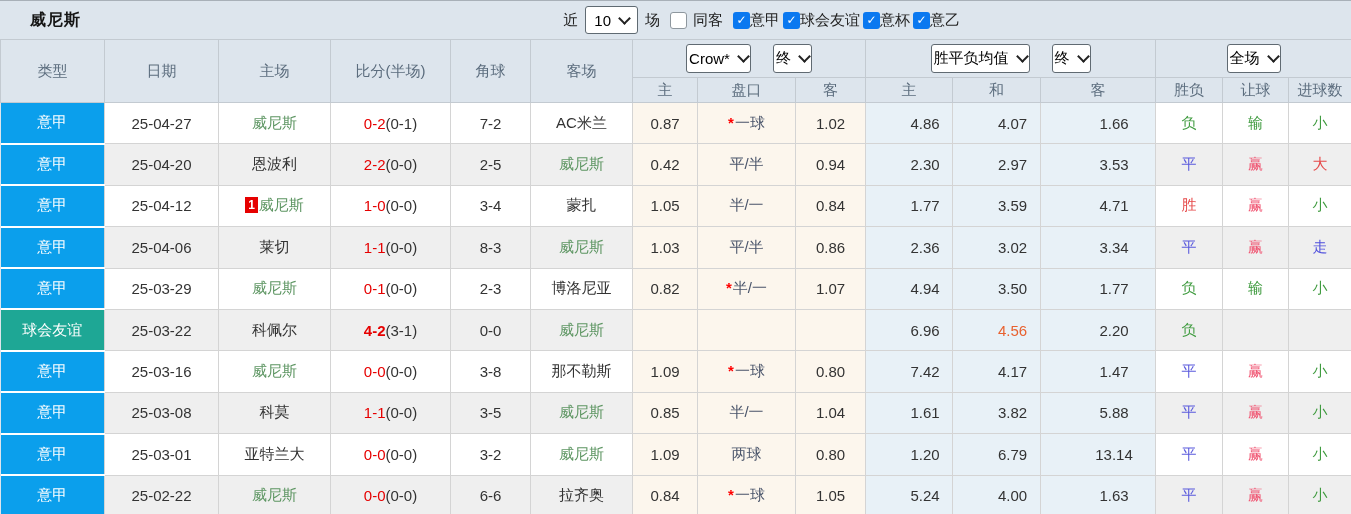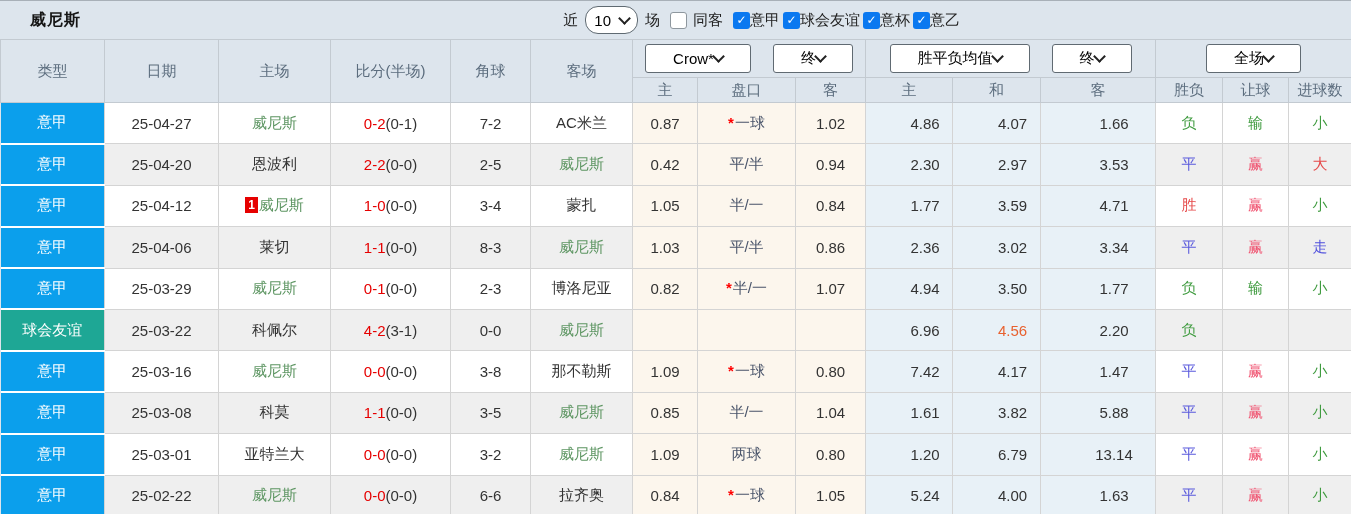--- a/index.html
+++ b/index.html
@@ -6,40 +6,40 @@
   .page{
     position:relative;width:1351px;height:514px;box-sizing:border-box;
     background:#dde5ed;border-top:1px solid #a8b0b8;overflow:hidden;
     font-family:"Liberation Sans","DejaVu Sans",sans-serif;
   }
   
   .topbar{height:38px;display:flex;align-items:center;}
   .title{margin-left:30px;font-size:16px;font-weight:700;color:#151515;letter-spacing:1px;}
   .controls{margin-left:auto;margin-right:388px;display:flex;align-items:center;font-size:15px;color:#222;}
   .mini-select{display:inline-flex;align-items:center;gap:9px;background:#fff;border:1px solid #5f6a72;
-    border-radius:13px;height:26px;padding:0 8px;margin:0 7px;font-size:15px;color:#000;cursor:default;}
+    border-radius:3px;height:26px;padding:0 8px;margin:0 7px;font-size:15px;color:#000;cursor:default;}
   .chev{width:7px;height:7px;border-right:2px solid #222;border-bottom:2px solid #222;
     transform:rotate(45deg);margin-top:-4px;flex:none;}
   .cb{width:17px;height:17px;border-radius:3px;box-sizing:border-box;display:inline-flex;
     align-items:center;justify-content:center;flex:none;}
   .cb-off{background:#fff;border:1px solid #8e979e;}
   .cb-on{color:#fff;font-size:12px;font-weight:700;line-height:1;}
   .sp10{width:10px;flex:none;}
   .sp6{width:6px;flex:none;}
   #filters{display:flex;align-items:center;}
   #filters .flabel{margin-right:3px;}
   
   table{border-collapse:collapse;table-layout:fixed;width:1351px;}
   th,td{padding:0;text-align:center;overflow:hidden;white-space:nowrap;}
   thead th{border:1px solid #c3cad1;color:#5c6d7e;font-weight:400;font-size:15px;background:transparent;}
   tr.drop-row th{height:37px;}
   tr.sub-row th{height:24px;}
   .selgroup{display:inline-flex;align-items:center;gap:22px;}
-  .sel{display:inline-flex;align-items:center;background:#fff;border:1px solid #606a72;
-    border-radius:3px;height:27px;padding:0 27px;font-size:15px;color:#000;cursor:default;}
+  .sel{display:inline-flex;align-items:center;gap:9px;background:#fff;border:1px solid #606a72;
+    border-radius:3px;height:27px;padding:0 2px;font-size:15px;color:#000;cursor:default;}
   tbody tr{height:41.4px;}
   tbody td{font-size:15px;color:#333;border:1px solid #d4d4d4;}
   tr.odd td{background:#fff;}
   tr.even td{background:#efefef;}
   tbody td.c-odds{background:#fcf6ed;}
   tbody td.c-avg{background:#e8f1f7;padding-left:32px;}
   td.c-type{color:#fff;border-bottom:2px solid #fff;border-left:none;}
   .badge{display:inline-block;color:#fff;font-size:12px;font-weight:700;line-height:16px;
     padding:0 3px;margin-right:1px;vertical-align:1px;}
   .handicap{color:#49546a;}
@@ -229,21 +229,21 @@
           <td class="c-avg">3.50</td>
           <td class="c-avg">1.77</td>
           <td style="color: rgb(63, 155, 63);">负</td>
           <td style="color: rgb(63, 155, 63);">输</td>
           <td style="color: rgb(63, 155, 63);">小</td>
         </tr>
         <tr class="even">
           <td class="c-type" style="background: rgb(30, 167, 149);">球会友谊</td>
           <td>25-03-22</td>
           <td><span>科佩尔</span></td>
-          <td><span style="color: rgb(230, 0, 0);">4-2</span><span>(3-1)</span></td>
+          <td><span style="color: rgb(230, 0, 0); font-weight: bold;">4-2</span><span>(3-1)</span></td>
           <td>0-0</td>
           <td><span style="color: rgb(94, 150, 99);">威尼斯</span></td>
           <td class="c-odds"></td>
           <td class="c-odds handicap"></td>
           <td class="c-odds"></td>
           <td class="c-avg">6.96</td>
           <td class="c-avg" style="color: rgb(232, 97, 47);">4.56</td>
           <td class="c-avg">2.20</td>
           <td style="color: rgb(63, 155, 63);">负</td>
           <td></td>

